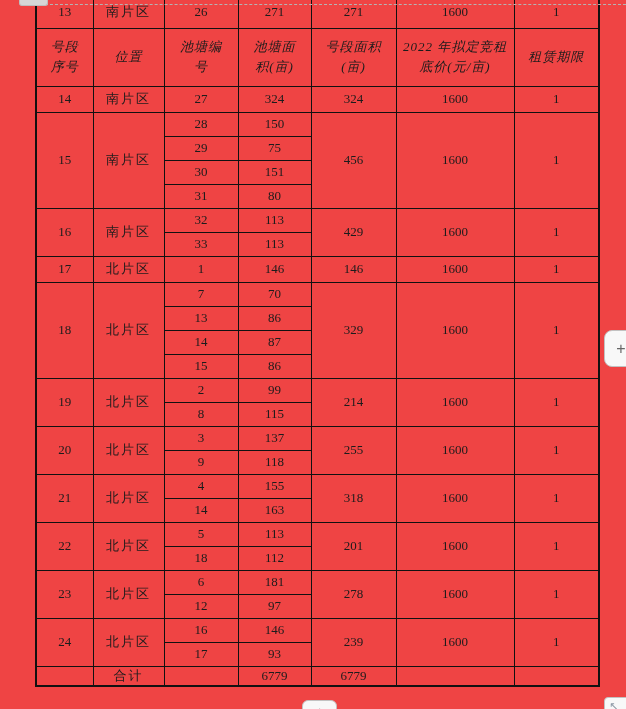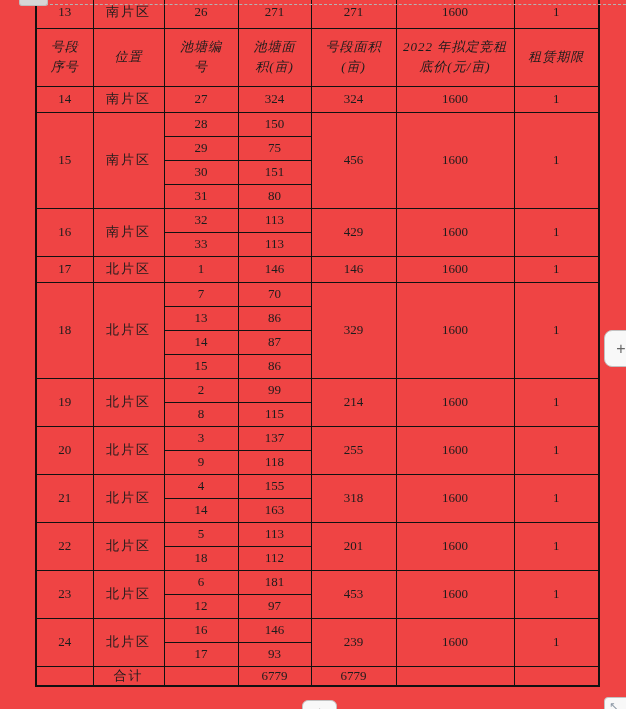--- a/index.html
+++ b/index.html
@@ -223,21 +223,21 @@
         <tr class="h-sub">
           <td>18</td>
           <td>112</td>
         </tr>
 
         <tr class="h-sub">
           <td rowspan="2">23</td>
           <td rowspan="2" class="zh">北片区</td>
           <td>6</td>
           <td>181</td>
-          <td rowspan="2">453</td>
+          <td rowspan="2">278</td>
           <td rowspan="2">1600</td>
           <td rowspan="2">1</td>
         </tr>
         <tr class="h-sub">
           <td>12</td>
           <td>97</td>
         </tr>
 
         <tr class="h-sub">
           <td rowspan="2">24</td>

